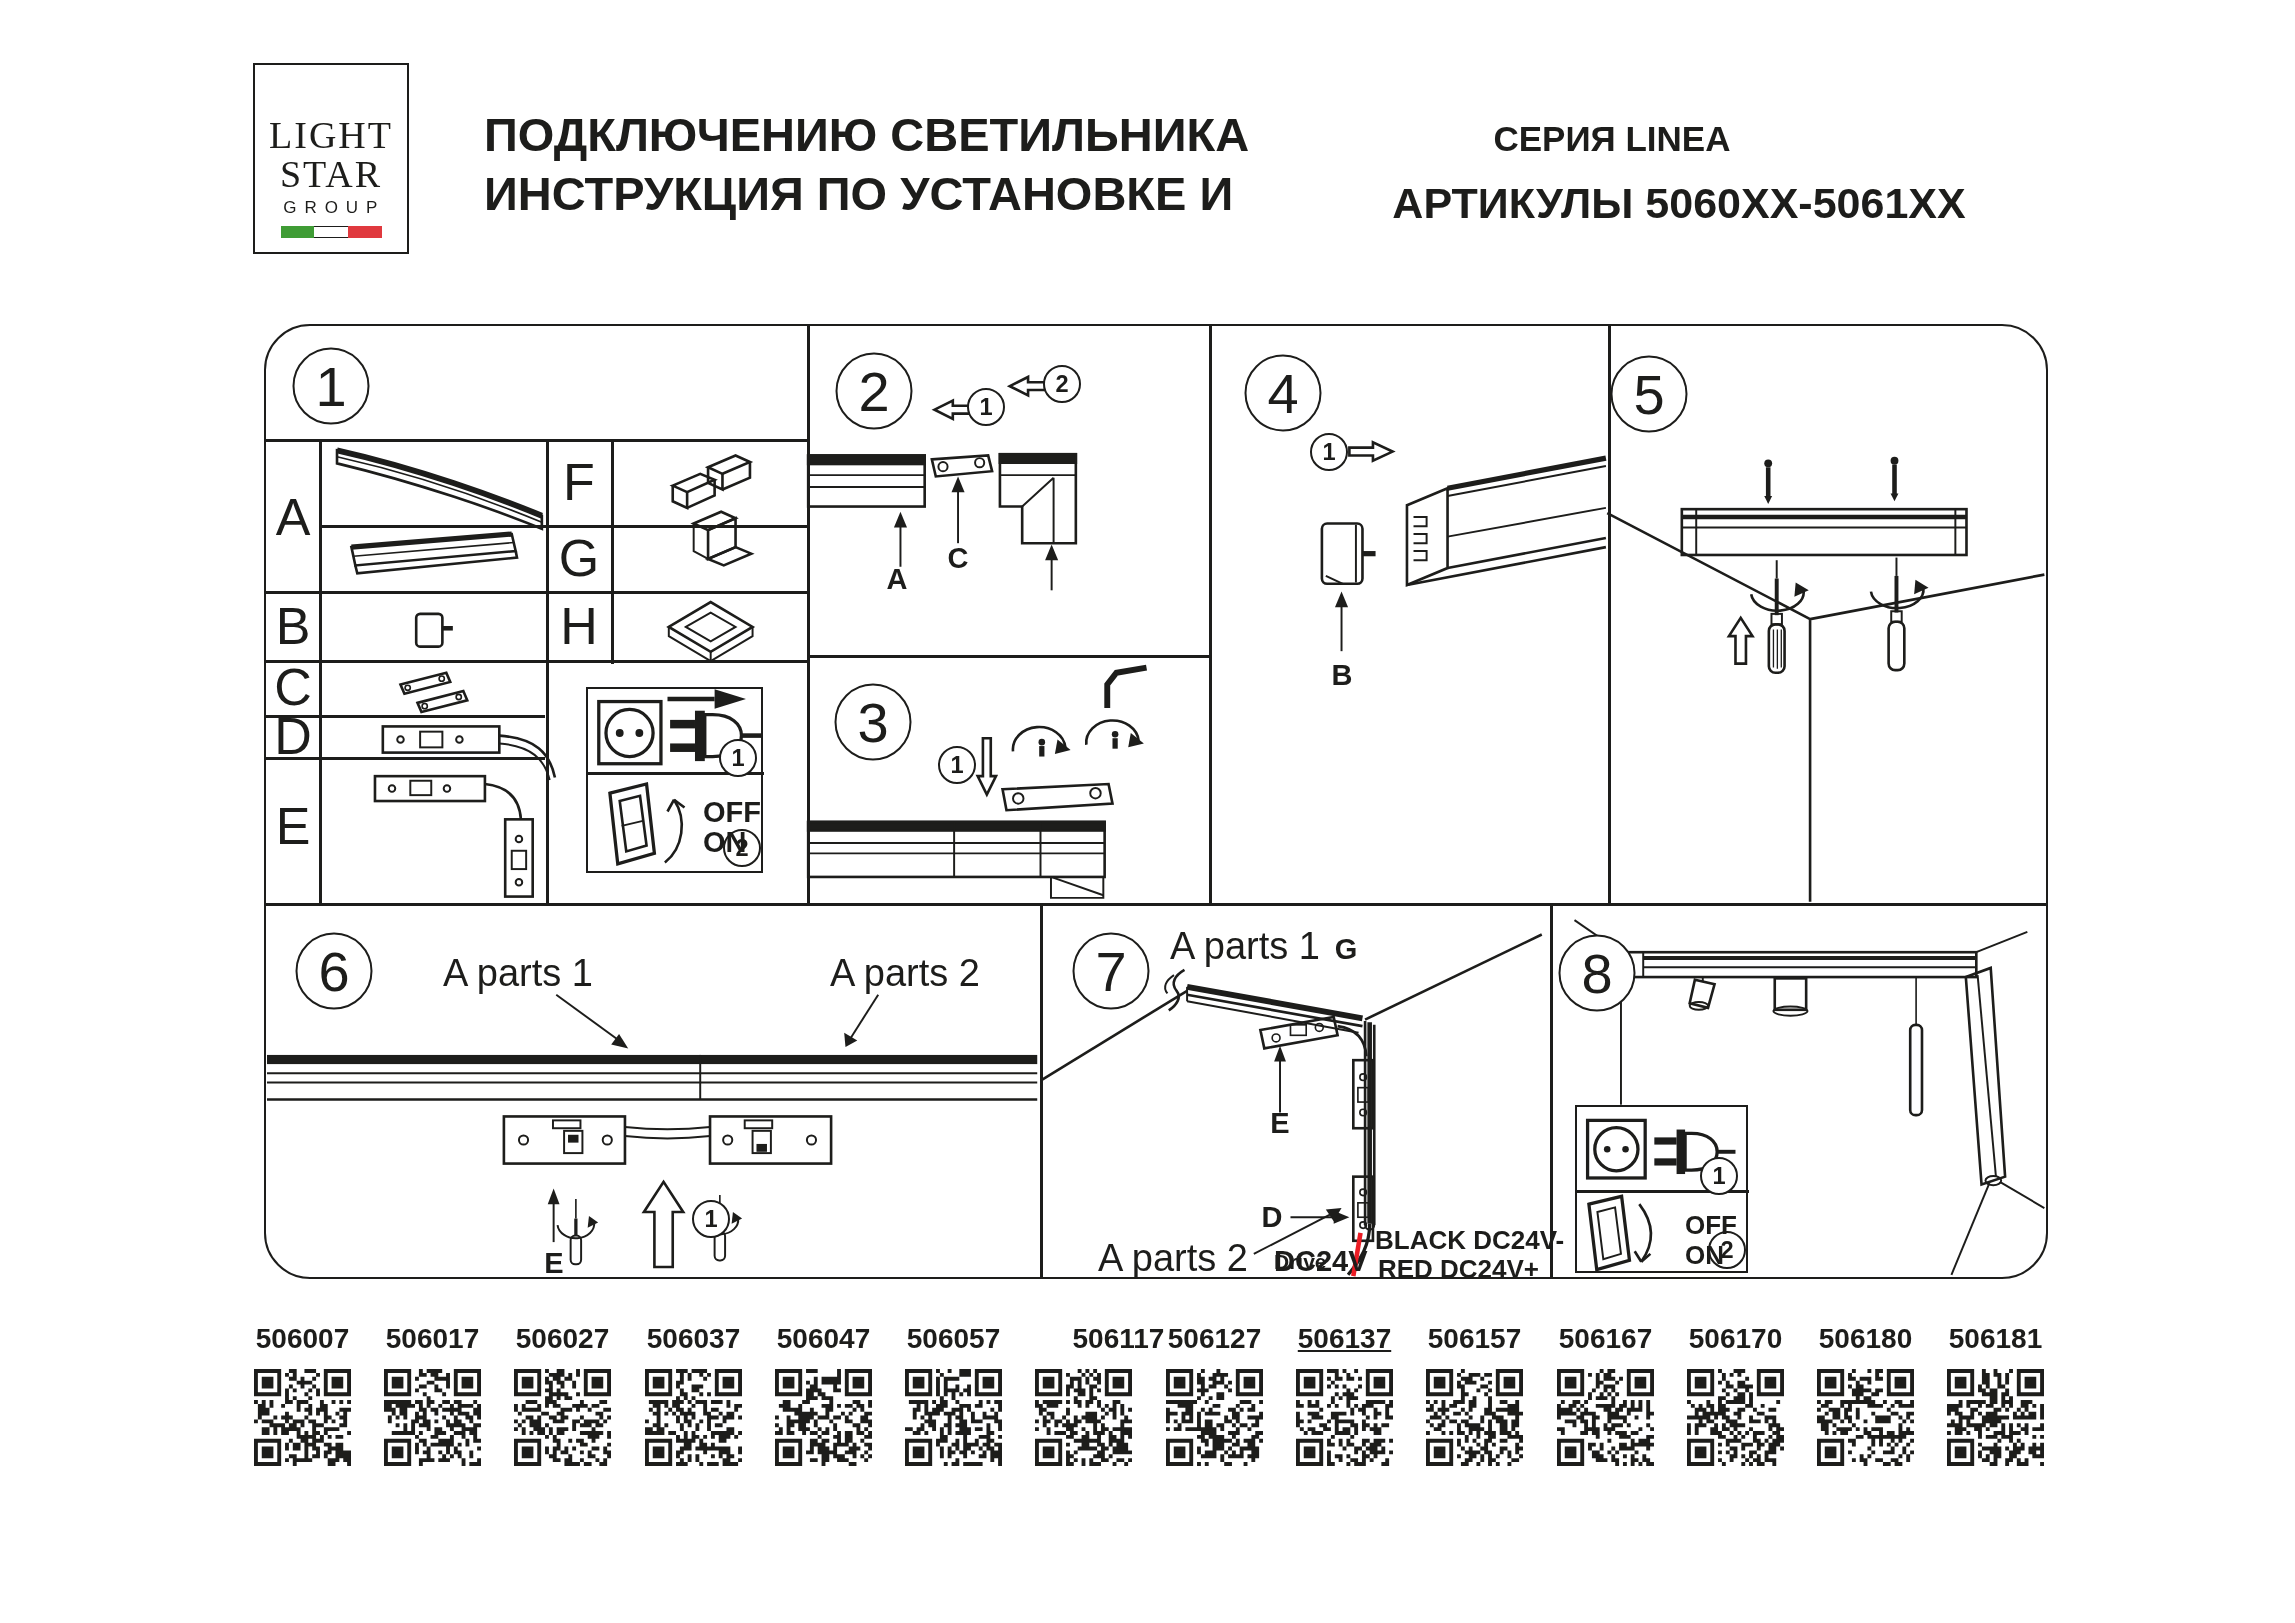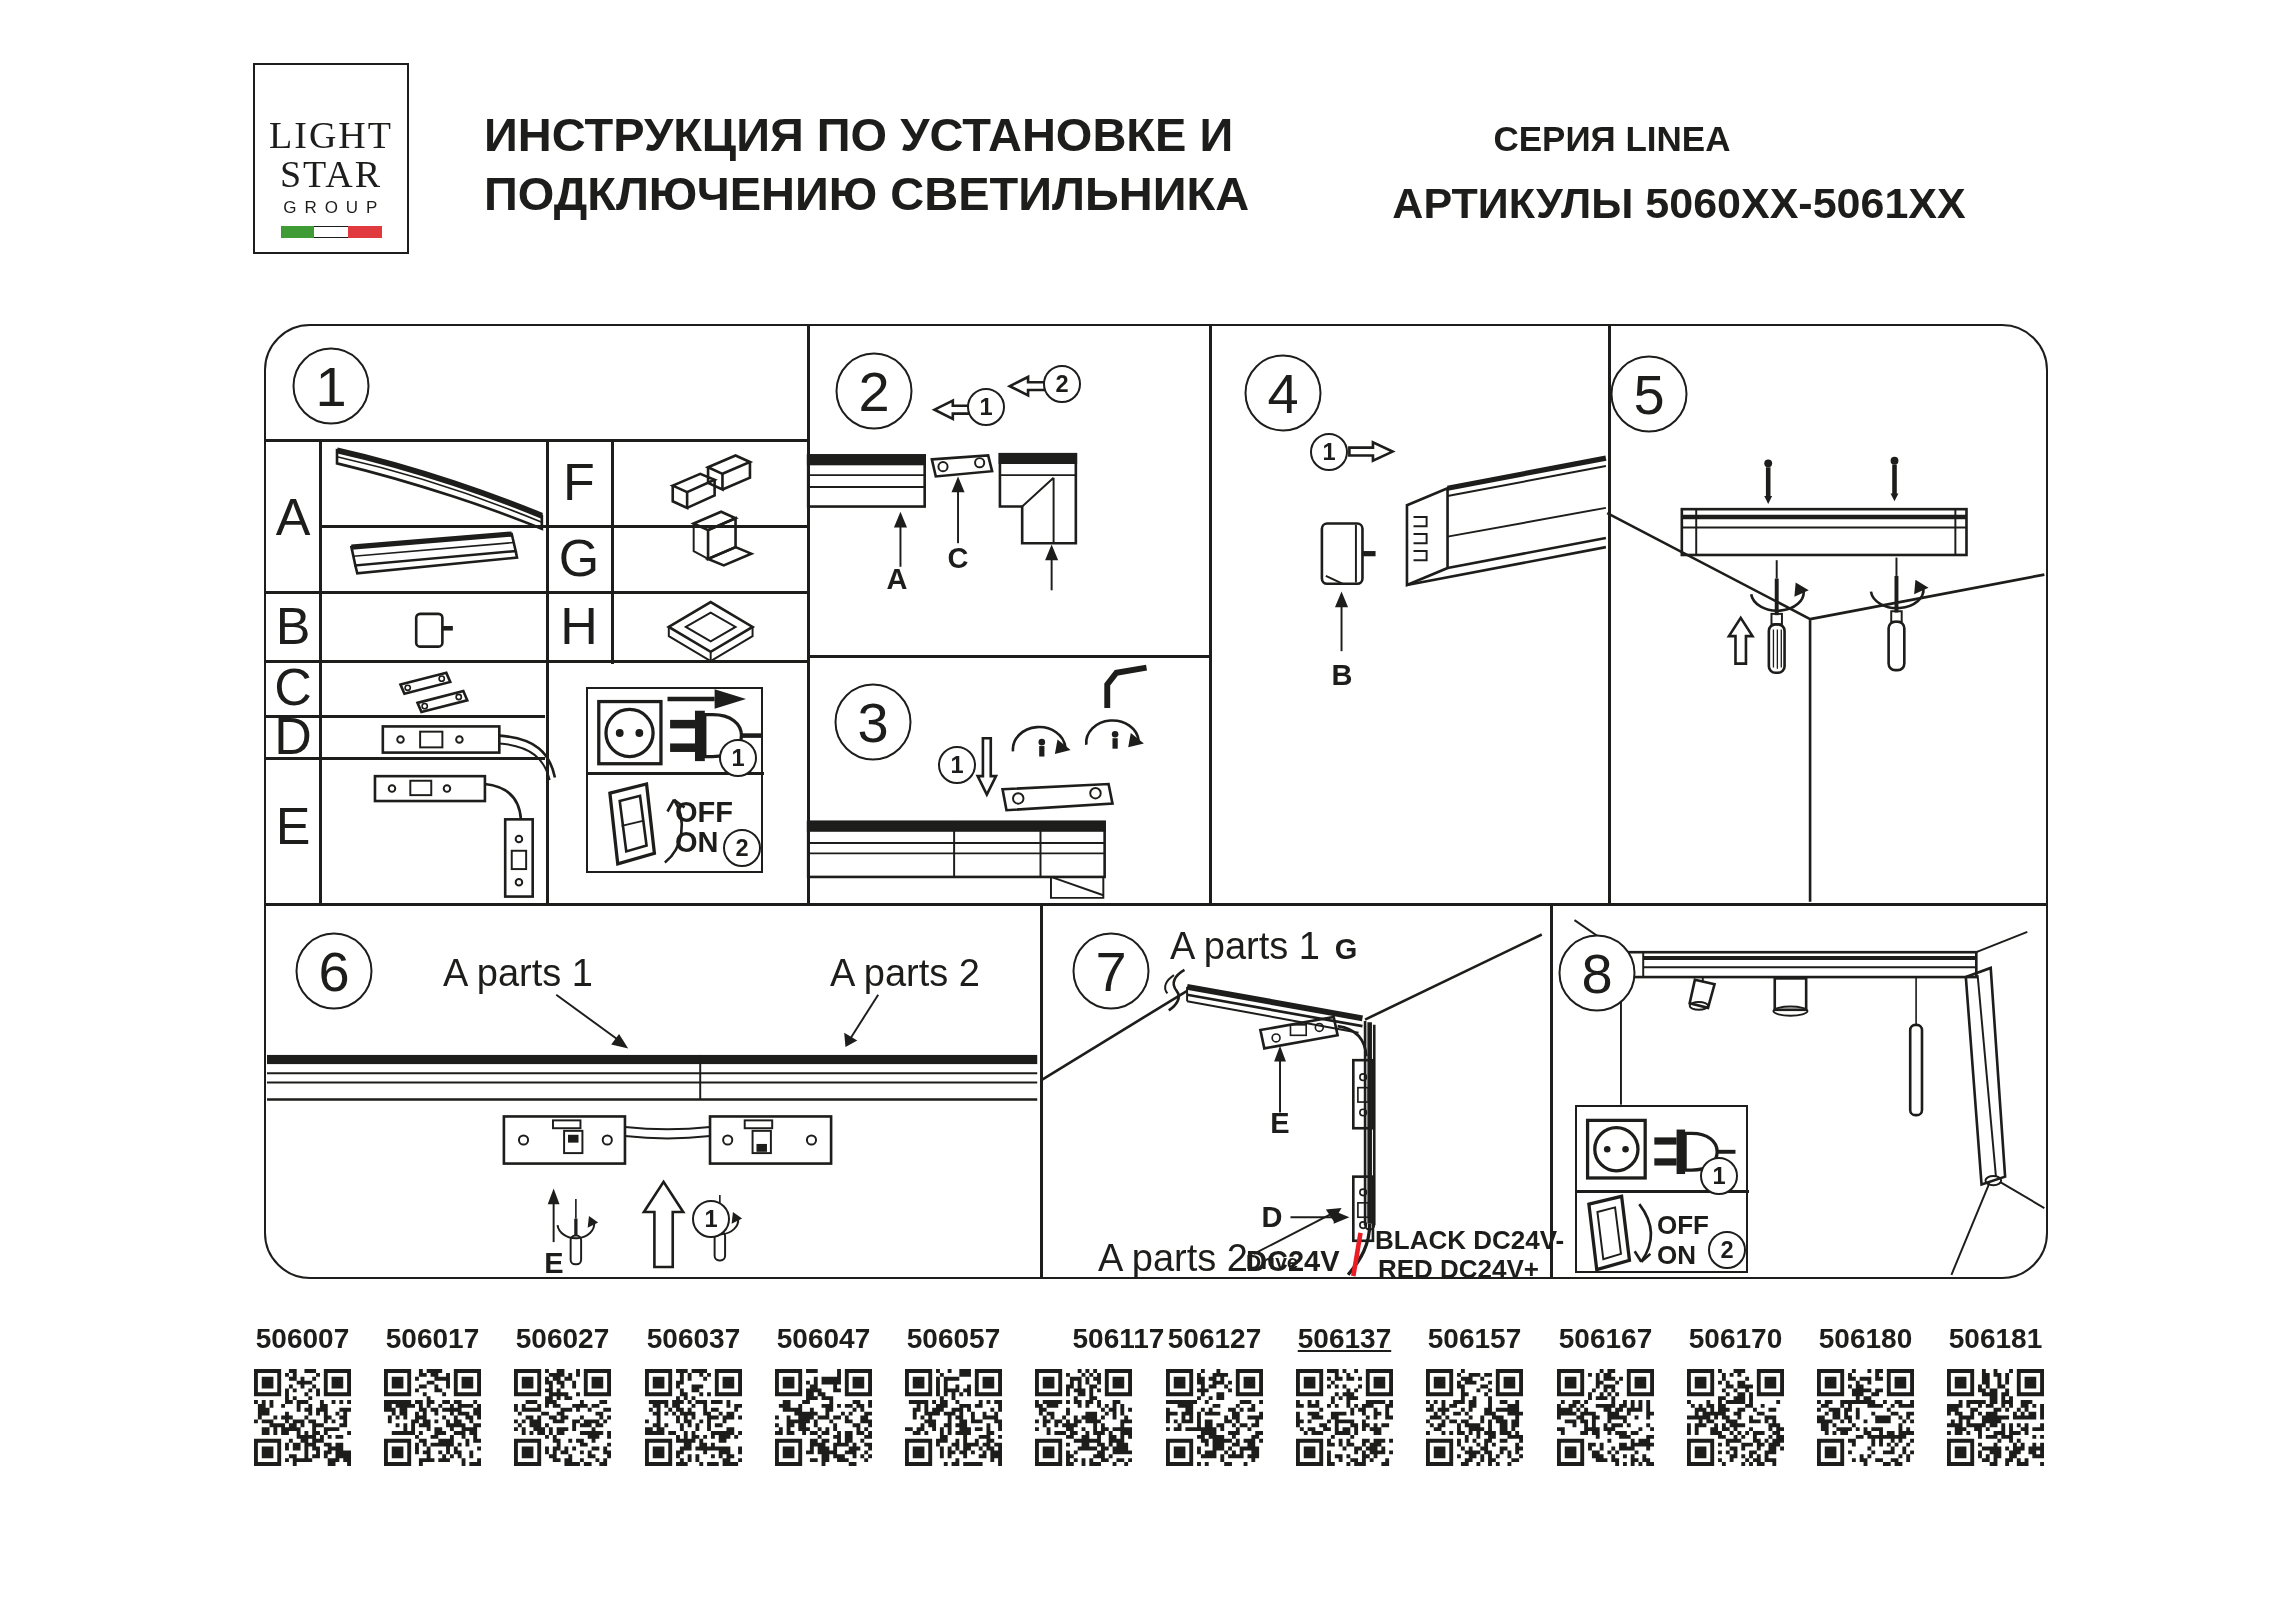--- a/index.html
+++ b/index.html
@@ -16,21 +16,21 @@
   .ctr{transform:translate(-50%,-50%);white-space:nowrap;}
   .panelc{position:absolute;width:73px;height:73px;border:2.6px solid #1d1d1b;border-radius:50%;
           background:#fff;display:flex;align-items:center;justify-content:center;
           font-size:56px;font-weight:400;z-index:5;transform:translate(-50%,-50%);}
   .stepc{position:absolute;width:34px;height:34px;border:2.6px solid #1d1d1b;border-radius:50%;
          background:#fff;display:flex;align-items:center;justify-content:center;
          font-size:23.6px;font-weight:700;z-index:5;transform:translate(-50%,-50%);}
   .letter{position:absolute;font-size:52px;font-weight:400;z-index:5;transform:translate(-50%,-50%);}
   .lbl{position:absolute;font-size:29px;font-weight:700;z-index:5;transform:translate(-50%,-50%);}
   .parts{position:absolute;font-size:38px;font-weight:400;z-index:5;transform:translate(-50%,-50%);white-space:nowrap;}
-  .onoff{position:absolute;font-size:29px;font-weight:700;z-index:5;}
+  .onoff{position:absolute;font-size:29px;font-weight:700;z-index:5;margin-left:28px;}
   .wirelbl{position:absolute;font-size:26px;font-weight:700;z-index:5;text-align:right;white-space:nowrap;}
   
   .logo{position:absolute;left:253px;top:63px;width:156px;height:191px;border:2px solid #1d1d1b;
         display:flex;flex-direction:column;align-items:center;justify-content:flex-end;
         padding-bottom:14.4px;box-sizing:border-box;z-index:5;background:#fff;}
   .logo .big{font-family:"Liberation Serif", serif;font-size:38px;line-height:39px;letter-spacing:2px;}
   .logo .grp{font-family:Liberation Sans, sans-serif;font-size:17px;letter-spacing:7.9px;margin-top:3.9px;margin-left:6.5px;}
   .flag{display:flex;width:101px;height:11.8px;margin-top:7.9px;}
   .flag span{flex:1;}
   .title{position:absolute;left:484px;top:105px;font-size:47px;line-height:59px;font-weight:700;z-index:5;white-space:nowrap;}
@@ -54,22 +54,22 @@
     <div class="big">STAR</div>
     <div class="grp">GROUP</div>
     <div class="flag">
       <span style="background:#3f9c35"></span>
       <span style="background:#fff;border-top:1.3px solid #1d1d1b;border-bottom:1.3px solid #1d1d1b"></span>
       <span style="background:#e0393e"></span>
     </div>
   </div>
 
   <div class="title">
+    <div>ПОДКЛЮЧЕНИЮ СВЕТИЛЬНИКА</div>
     <div>ИНСТРУКЦИЯ ПО УСТАНОВКЕ И</div>
-    <div>ПОДКЛЮЧЕНИЮ СВЕТИЛЬНИКА</div>
   </div>
 
   <div class="series ctr" style="left:1612px;top:139px">СЕРИЯ LINEA</div>
   <div class="articles ctr" style="left:1679px;top:203px">АРТИКУЛЫ 5060XX-5061XX</div>
 
   <div class="mainbox"></div>
   <div class="vline" style="left:807px;top:324px;height:579px"></div>
   <div class="vline" style="left:1209px;top:324px;height:579px"></div>
   <div class="vline" style="left:1608px;top:324px;height:579px"></div>
   <div class="hline" style="left:807px;top:655px;width:405px"></div>

